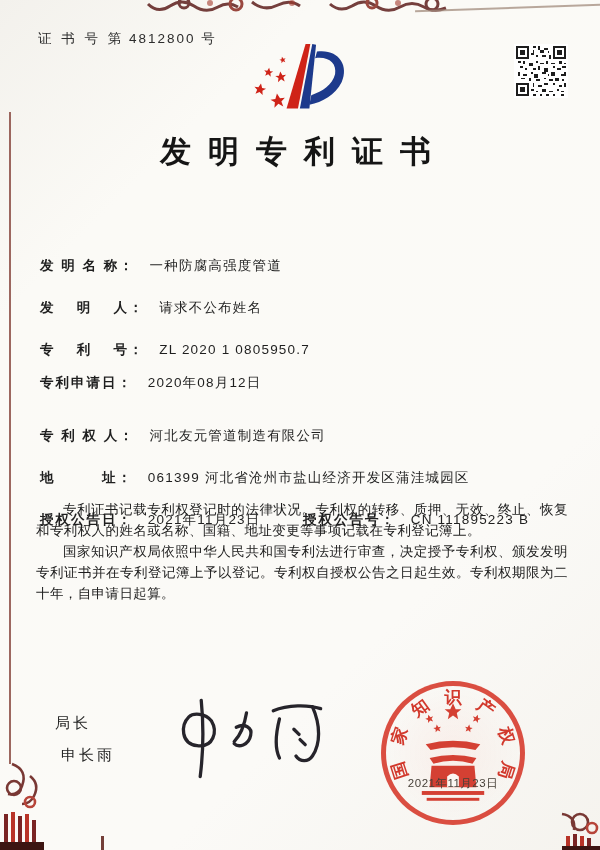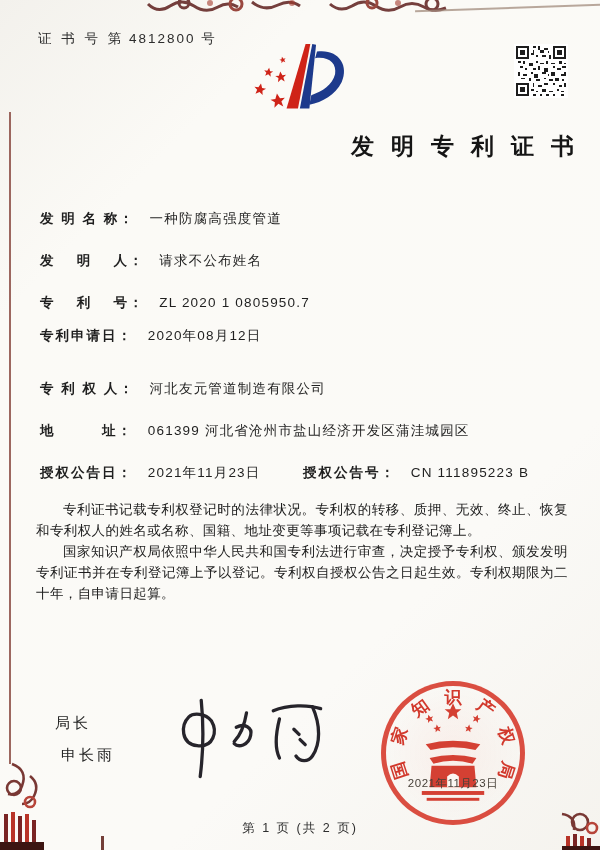--- a/index.html
+++ b/index.html
@@ -11,24 +11,24 @@
   
   .top-edge-line{position:absolute;left:415px;top:7px;width:190px;height:1.5px;background:#a18b7c;transform:rotate(-2deg);opacity:.75;}
   .left-border-line{position:absolute;left:9px;top:112px;width:1.6px;height:652px;background:#84423a;opacity:.8;}
   .tick-mark{position:absolute;left:101px;top:836px;width:3px;height:14px;background:#5c1d18;opacity:.85;}
   svg{display:block}
   
   .cert-no{position:absolute;left:38px;top:30px;font-size:13.5px;letter-spacing:3px;color:#2d2d2d;white-space:nowrap;}
   .cert-no .num{letter-spacing:2px;}
   .logo{position:absolute;left:240px;top:42px;width:115px;height:78px;}
   .qr{position:absolute;left:514px;top:44px;width:54px;height:54px;}
-  .page-title{position:absolute;left:0;right:9px;top:131px;text-align:right;font-size:23px;font-weight:bold;
+  .page-title{position:absolute;left:0;right:9px;top:131px;text-align:center;font-size:31px;font-weight:bold;
     letter-spacing:17px;text-indent:17px;color:#151515;}
   
-  .row{position:absolute;left:40px;font-size:13.5px;white-space:nowrap;color:#1f1f1f;}
+  .row{position:absolute;left:40px;font-size:13.5px;white-space:nowrap;color:#1f1f1f;margin-top:47px;}
   .row .label{font-weight:600;letter-spacing:2px;}
   .row .value{margin-left:11px;letter-spacing:1.2px;}
   .row .pair2{position:absolute;left:263px;top:0;}
   
   .body-text{position:absolute;left:36px;top:499px;width:532px;font-size:13.5px;line-height:21px;
     text-align:justify;color:#1c1c1c;letter-spacing:.4px;}
   .body-text p{margin:0;text-indent:2em;}
   
   .director-title{position:absolute;left:55px;top:714px;font-size:15px;letter-spacing:3px;color:#242424;}
   .director-name{position:absolute;left:61px;top:746px;font-size:15px;letter-spacing:3px;color:#242424;}
@@ -285,15 +285,14 @@
         <path d="M18,68 L62,68 L64,90 L16,90 Z"></path>
         <rect x="8" y="94" width="64" height="4"></rect>
         <rect x="13" y="101" width="54" height="3"></rect>
       </g>
       <path d="M34,90 L34,79 Q40,73 46,79 L46,90 Z" fill="#fdf8f4"></path>
     </svg>
 
     <div class="seal-date">2021年11月23日</div>
   </div>
 
-  <div class="page-footer">第 1 页 (共 2 页)</div>
 
 </div>
 
 </body></html>

